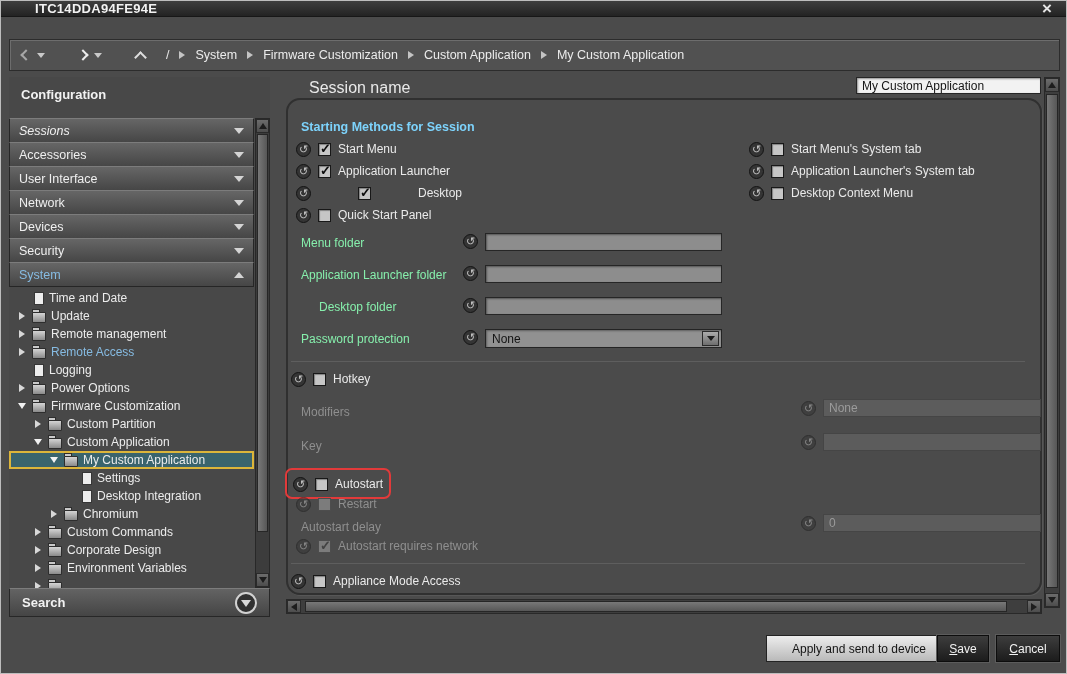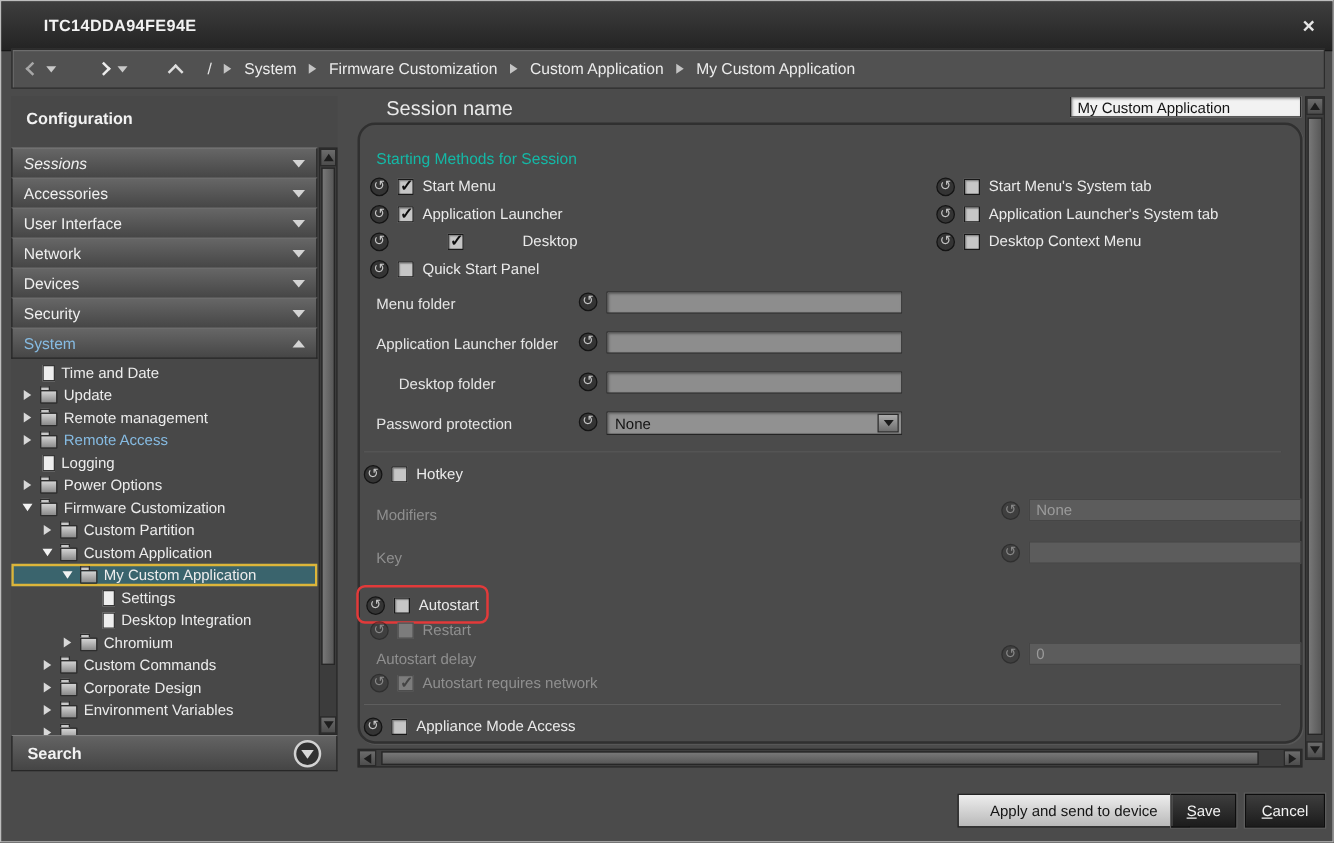--- a/index.html
+++ b/index.html
@@ -4,21 +4,21 @@
 <style>
   * { box-sizing: border-box; margin: 0; padding: 0; }
   html,body { background:#6e6e6e; }
   .window {
     position: relative; width: 1067px; height: 674px;
     background: #4b4b4b; font-family: "Liberation Sans", sans-serif;
     border: 1px solid #bdbdbd; overflow: hidden; color: #e8e8e8;
   }
   
   .titlebar {
-    position: absolute; left:0; top:0; right:0; height:40px;
+    position: absolute; left:0; top:0; right:0; height:16px;
     background: linear-gradient(#3e3e3e, #232323);
     border-bottom: 1px solid #171717;
     display:flex; align-items:center; padding: 0 14px 0 34px;
   }
   .title-text { font-size:13px; font-weight:bold; color:#f2f2f2; letter-spacing:.3px; }
   .close-btn { margin-left:auto; color:#e6e6e6; font-size:17px; line-height:17px; font-weight:bold; cursor:default; }
   
   .toolbar {
     position:absolute; left:8px; top:38px; width:1051px; height:32px;
     background:#515151; border:1px solid #2c2c2c;
@@ -87,37 +87,37 @@
   .session-label { position:absolute; left:30px; top:2px; font-size:16px; color:#e9e9e9; }
   .tinput {
     font-family:"Liberation Sans",sans-serif; font-size:12px; color:#141414;
     background:#8d8d8d; border:1px solid #262626; outline:none;
     box-shadow: inset 1px 1px 2px rgba(0,0,0,.4); padding:0 5px; height:18px;
   }
   .tinput.light { background:#f2f2f2; }
   .tinput.dis { background:#5c5c5c; color:#9b9b9b; border-color:#454545; box-shadow:none; }
   .session-input { position:absolute; left:577px; top:0; width:185px; height:17px; }
   .groupbox { position:absolute; left:7px; top:21px; width:756px; height:497px; border:2px solid #303030; border-radius:14px; box-shadow:1px 1px 0 rgba(255,255,255,.07); }
-  .gtitle { position:absolute; left:22px; top:43px; font-size:12.5px; font-weight:normal; color:#14b8a6; }
+  .gtitle { position:absolute; left:22px; top:43px; font-size:12.5px; font-weight:bold; color:#7dd3fc; }
   .cbrow { position:absolute; display:flex; align-items:center; gap:7px; height:16px; }
   .ricon {
     width:15px; height:15px; flex:0 0 15px; border-radius:50%;
     background:#343434; border:1px solid #141414; color:#c6c6c6;
     font-size:11px; line-height:13px; text-align:center;
   }
   .ricon::after { content:"↺"; }
   .ricon.dim { opacity:.5; }
   .ricon.abs { position:absolute; }
   .cbx { width:13px; height:13px; flex:0 0 13px; background:#c6c6c6; border:1px solid #181818; position:relative; box-shadow: inset 1px 1px 1px rgba(0,0,0,.35); }
   .cbx.checked::after { content:"✓"; position:absolute; left:1px; top:-3px; font-size:13px; font-weight:bold; color:#0d0d0d; }
   .cbx.dis { background:#7c7c7c; border-color:#4d4d4d; box-shadow:none; }
   .cbx.dis.checked::after { color:#434343; }
   .lbl { font-size:12px; color:#eaeaea; white-space:nowrap; }
   .lbl.dis { color:#8f8f8f; }
-  .flabel { position:absolute; font-size:12px; color:#e5e5e5; white-space:nowrap; }
+  .flabel { position:absolute; font-size:12px; color:#86efac; white-space:nowrap; }
   .flabel.dis { color:#8f8f8f; }
   .hr { position:absolute; left:12px; width:734px; height:1px; background:#363636; border-bottom:1px solid #5e5e5e; }
   .dropdown { position:absolute; display:flex; align-items:center; background:#919191; border:1px solid #242424; box-shadow: inset 1px 1px 2px rgba(0,0,0,.35); padding:0 2px 0 6px; font-size:12px; color:#141414; }
   .dd-btn { margin-left:auto; width:17px; height:15px; background:linear-gradient(#ababab,#6e6e6e); border:1px solid #2a2a2a; display:flex; align-items:center; justify-content:center; }
   .dd-btn::after { content:""; border-left:4px solid transparent; border-right:4px solid transparent; border-top:5px solid #1b1b1b; }
   .redbox { position:absolute; left:6px; top:391px; width:106px; height:31px; border:2px solid #e23a3a; border-radius:7px; pointer-events:none; }
   .vscroll { position:absolute; left:765px; top:0; width:16px; height:531px; background:#3e3e3e; border:1px solid #292929; }
   .hscroll { position:absolute; left:7px; top:522px; width:756px; height:15px; background:#3e3e3e; border:1px solid #292929; }
   .hscroll .sb-btn { width:14px; height:100%; top:0; }
   .hscroll .sb-btn.left { left:0; } .hscroll .sb-btn.right { left:auto; right:0; }

